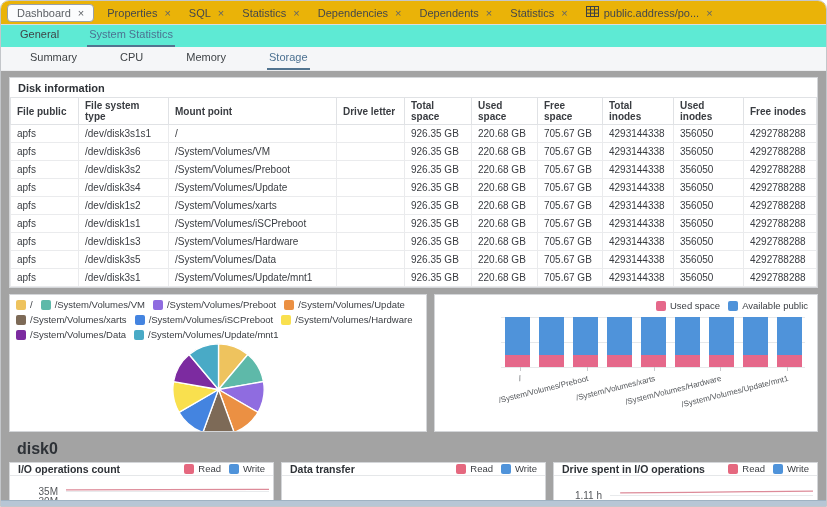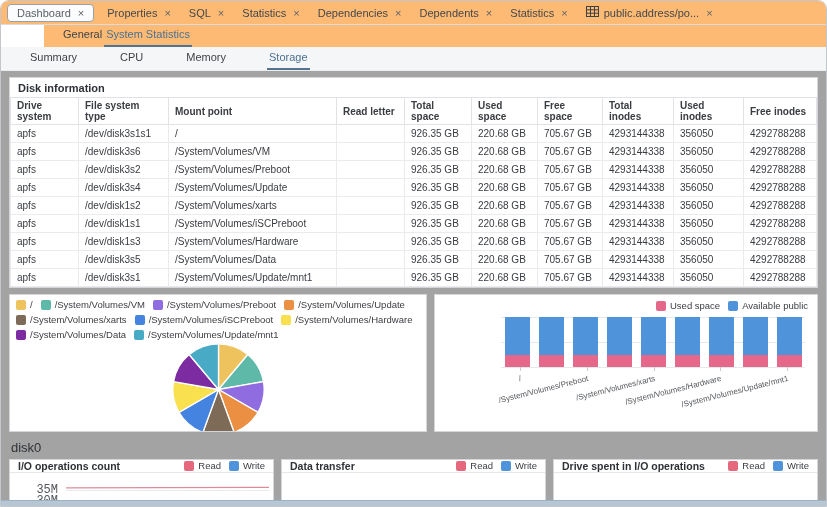--- a/index.html
+++ b/index.html
@@ -1,27 +1,27 @@
 <!DOCTYPE html>
 <html><head>
 <meta charset="utf-8">
 <style>
   html,body{margin:0;padding:0;background:#fff;}
   .screen{position:relative;width:827px;height:507px;font-family:"Liberation Sans",sans-serif;overflow:hidden;}
   .window{position:absolute;inset:0;border:1px solid #c3c6ca;border-radius:9px 9px 0 0;background:#fff;overflow:hidden;display:flex;flex-direction:column;}
 
   
-  .tabbar{height:23px;background:#fdba74;border-bottom:1px solid #dadce0;display:flex;align-items:center;padding:0 6px;font-size:11px;color:#44474b;flex:none;}
+  .tabbar{height:23px;background:#eab308;border-bottom:1px solid #dadce0;display:flex;align-items:center;padding:0 6px;font-size:11px;color:#44474b;flex:none;}
   .tab{display:flex;align-items:center;gap:7px;padding:2px 9px;white-space:nowrap;cursor:default;}
   .tab.active{border:1px solid #9aa0a6;border-radius:4px;background:#fbfcfd;color:#5c6065;margin-right:4px;}
   .close-x{color:#5f6368;font-size:11px;line-height:10px;}
   .grid-icon{display:inline-block;margin-right:-2px;}
 
   
-  .nav2{height:22px;background:#fdba74;display:flex;align-items:flex-end;padding:0 0 0 17px;font-size:11px;color:#3f4347;flex:none;margin-left:43px;}
+  .nav2{height:22px;background:#5eead4;display:flex;align-items:flex-end;gap:26px;padding:0 0 0 17px;font-size:11px;color:#3f4347;flex:none;}
   .nav3{height:23px;background:#f5f6f8;display:flex;align-items:flex-end;gap:39px;padding:0 0 0 27px;font-size:11px;color:#3f4347;flex:none;border-bottom:1px solid #ebecee;}
   .navitem{padding:0 2px 5px;border-bottom:2px solid transparent;cursor:default;}
   .navitem.on{color:#4c7191;border-bottom-color:#527490;}
 
   
   .content{flex:1;background:#a3a3a3;padding:6px 8px 0;display:flex;flex-direction:column;overflow:hidden;}
   .panel{background:#fff;border:1px solid #d4d6d9;}
   .panel-title{font-size:11px;font-weight:bold;color:#2e3237;padding:4px 8px 3px;}
   table.disk{width:100%;border-collapse:collapse;table-layout:fixed;font-size:10px;color:#393c41;}
   table.disk th{font-weight:bold;text-align:left;padding:2px 6px;border:1px solid #e0e2e5;height:14px;}
@@ -42,27 +42,27 @@
   .ylabels{position:absolute;left:0;top:0;width:54px;height:100%;}
   .ylab{position:absolute;right:4px;transform:translateY(-50%);font-size:9px;color:#54575b;white-space:nowrap;}
   .gridline{position:absolute;left:58px;right:4px;height:1px;background:#e6e8ea;}
   .bars{position:absolute;left:60px;right:5px;top:2px;height:50px;display:flex;justify-content:space-between;align-items:flex-end;padding:0 2px;}
   .bar{width:25px;display:flex;flex-direction:column;justify-content:flex-end;}
   .seg{width:100%;}
   .xticks{position:absolute;left:60px;right:5px;top:54px;height:40px;}
   .xtick-label{position:absolute;font-size:8px;color:#56595d;white-space:nowrap;transform:translateX(-100%) rotate(-14deg);transform-origin:100% 0;}
   .xtick-mark{position:absolute;top:-2px;width:1px;height:4px;background:#c8cacd;}
 
-  .disk0-title{font-size:13px;font-weight:normal;color:#2e3237;margin:8px 2px 4px;flex:none;}
+  .disk0-title{font-size:16px;font-weight:bold;color:#2e3237;margin:8px 8px 4px;flex:none;}
   .disk0-row{display:flex;gap:7px;flex:1;}
   .io-card{flex:1;display:flex;flex-direction:column;}
   .card-head{display:flex;justify-content:space-between;align-items:center;padding:0 8px;border-bottom:1px solid #e5e7e9;flex:none;}
   .card-head .title{font-size:10.5px;font-weight:bold;color:#2e3237;}
   .card-body{position:relative;flex:1;margin-top:6px;}
-  .line-ylab{position:absolute;transform:translateY(-50%);font-size:12px;color:#54575b;right:4px;white-space:nowrap;font-family:Liberation Mono, monospace;}
+  .line-ylab{position:absolute;transform:translateY(-50%);font-size:10px;color:#54575b;right:4px;white-space:nowrap;}
   .line-ylabels{position:absolute;left:0;top:0;width:52px;height:100%;}
   .line-grid{position:absolute;left:56px;right:4px;height:1px;background:#e8eaec;}
   .line-svg{position:absolute;left:56px;right:4px;top:0;bottom:0;width:calc(100% - 60px);height:100%;}
 
   .bottom-strip{position:absolute;left:0;right:0;bottom:0;height:5px;background:#b7c6d5;border-top:1px solid #9fb2c2;z-index:40;}
 </style>
 </head>
 <body>
 
 <div class="screen">
@@ -138,24 +138,24 @@
               <col style="width:68px">
               <col style="width:67px">
             <col style="width:66px">
               <col style="width:65px">
               <col style="width:71px">
               <col style="width:70px">
               <col>
           </colgroup>
           <thead>
               <tr>
-                <th>Drive system</th>
+                <th>File public</th>
                 <th>File system type</th>
                 <th>Mount point</th>
-                <th>Read letter</th>
+                <th>Drive letter</th>
                 <th>Total space</th>
                 <th>Used space</th>
                 <th>Free space</th>
                 <th>Total inodes</th>
                 <th>Used inodes</th>
                 <th>Free inodes</th>
               </tr>
             </thead>
           <tbody>
               <tr>
@@ -448,19 +448,28 @@
               <span class="legend-item">
                   <span class="swatch" style="background-color: rgb(229, 104, 127);"></span>
                   <span>Read</span>
                 </span>
               <span class="legend-item">
                   <span class="swatch" style="background-color: rgb(79, 147, 218);"></span>
                   <span>Write</span>
                 </span>
             </span>
           </div>
+          <div class="card-body">
+              <div class="line-ylabels">
+                <div class="line-ylab" style="top: 57%;">1.11 h</div>
+              </div>
+              <div class="line-grid" style="top: 57%;"></div>
+              <svg class="line-svg" viewBox="0 0 100 44" preserveAspectRatio="none">
+                <polyline points="5.0,20.7 40.0,19.8 70.0,18.5 100.0,17.6" fill="none" stroke="#dd8b99" stroke-width="1.3" vector-effect="non-scaling-stroke" style="vector-effect: non-scaling-stroke;"></polyline>
+              </svg>
+            </div>
         </div>
       </div>
     </div>
 
     <div class="bottom-strip"></div>
   </div>
 </div>
 
 </body></html>

